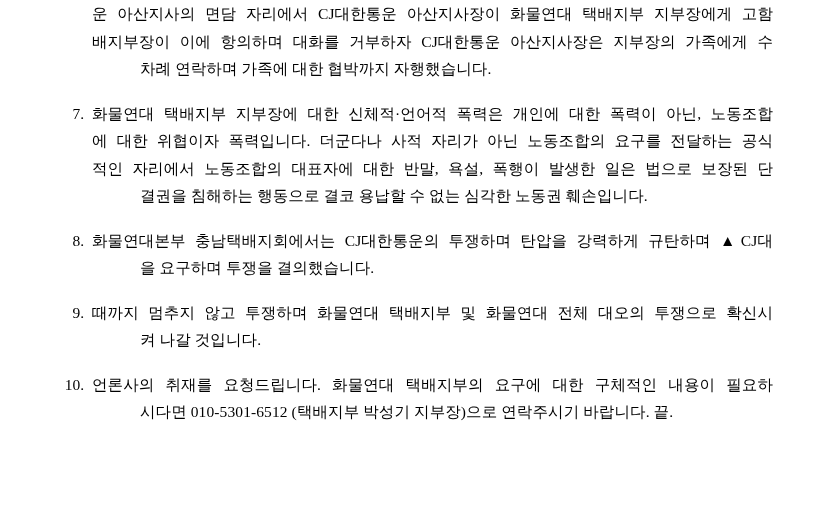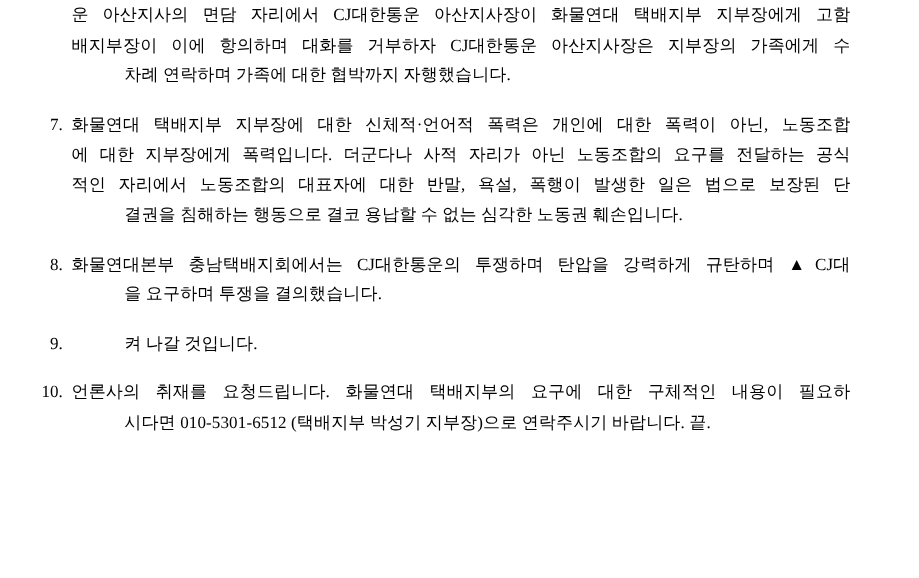--- a/index.html
+++ b/index.html
@@ -12,21 +12,21 @@
     height: 525px;
     font-family: "Liberation Serif", "DejaVu Serif", serif;
     color: #000000;
     overflow: hidden;
   }
   .page {
     position: relative;
     width: 835px;
     height: 525px;
     box-sizing: border-box;
-    padding: 0 62px 0 35px;
+    padding: 0 62px 0 62px;
   }
   .para {
     display: flex;
     align-items: flex-start;
     margin-bottom: 17px;
   }
   .para.first {
     margin-bottom: 17px;
   }
   .marker {
@@ -72,37 +72,38 @@
       <span class="ln">운 아산지사의 면담 자리에서 CJ대한통운 아산지사장이 화물연대 택배지부 지부장에게 고함</span>
       <span class="ln">배지부장이 이에 항의하며 대화를 거부하자 CJ대한통운 아산지사장은 지부장의 가족에게 수</span>
       <span class="ln last">차례 연락하며 가족에 대한 협박까지 자행했습니다.</span>
     </div>
   </div>
 
   <div class="para">
     <div class="marker">7.</div>
     <div class="body-text">
       <span class="ln">화물연대 택배지부 지부장에 대한 신체적·언어적 폭력은 개인에 대한 폭력이 아닌, 노동조합</span>
-      <span class="ln">에 대한 지부장에게 폭력입니다. 더군다나 사적 자리가 아닌 노동조합의 요구를 전달하는 공식</span>
+      <span class="ln">에 대한 위협이자 폭력입니다. 더군다나 사적 자리가 아닌 노동조합의 요구를 전달하는 공식</span>
       <span class="ln">적인 자리에서 노동조합의 대표자에 대한 반말, 욕설, 폭행이 발생한 일은 법으로 보장된 단</span>
       <span class="ln last">결권을 침해하는 행동으로 결코 용납할 수 없는 심각한 노동권 훼손입니다.</span>
     </div>
   </div>
 
   <div class="para">
     <div class="marker">8.</div>
     <div class="body-text">
       <span class="ln">화물연대본부 충남택배지회에서는 CJ대한통운의 투쟁하며 탄압을 강력하게 규탄하며 ▲CJ대</span>
       <span class="ln last">을 요구하며 투쟁을 결의했습니다.</span>
     </div>
   </div>
 
   <div class="para">
     <div class="marker">9.</div>
     <div class="body-text">
+      <span class="ln">때까지 멈추지 않고 투쟁하며 화물연대 택배지부 및 화물연대 전체 대오의 투쟁으로 확신시</span>
       <span class="ln last">켜 나갈 것입니다.</span>
     </div>
   </div>
 
   <div class="para">
     <div class="marker">10.</div>
     <div class="body-text">
       <span class="ln">언론사의 취재를 요청드립니다. 화물연대 택배지부의 요구에 대한 구체적인 내용이 필요하</span>
       <span class="ln last">시다면 010-5301-6512 (택배지부 박성기 지부장)으로 연락주시기 바랍니다. 끝.</span>
     </div>

